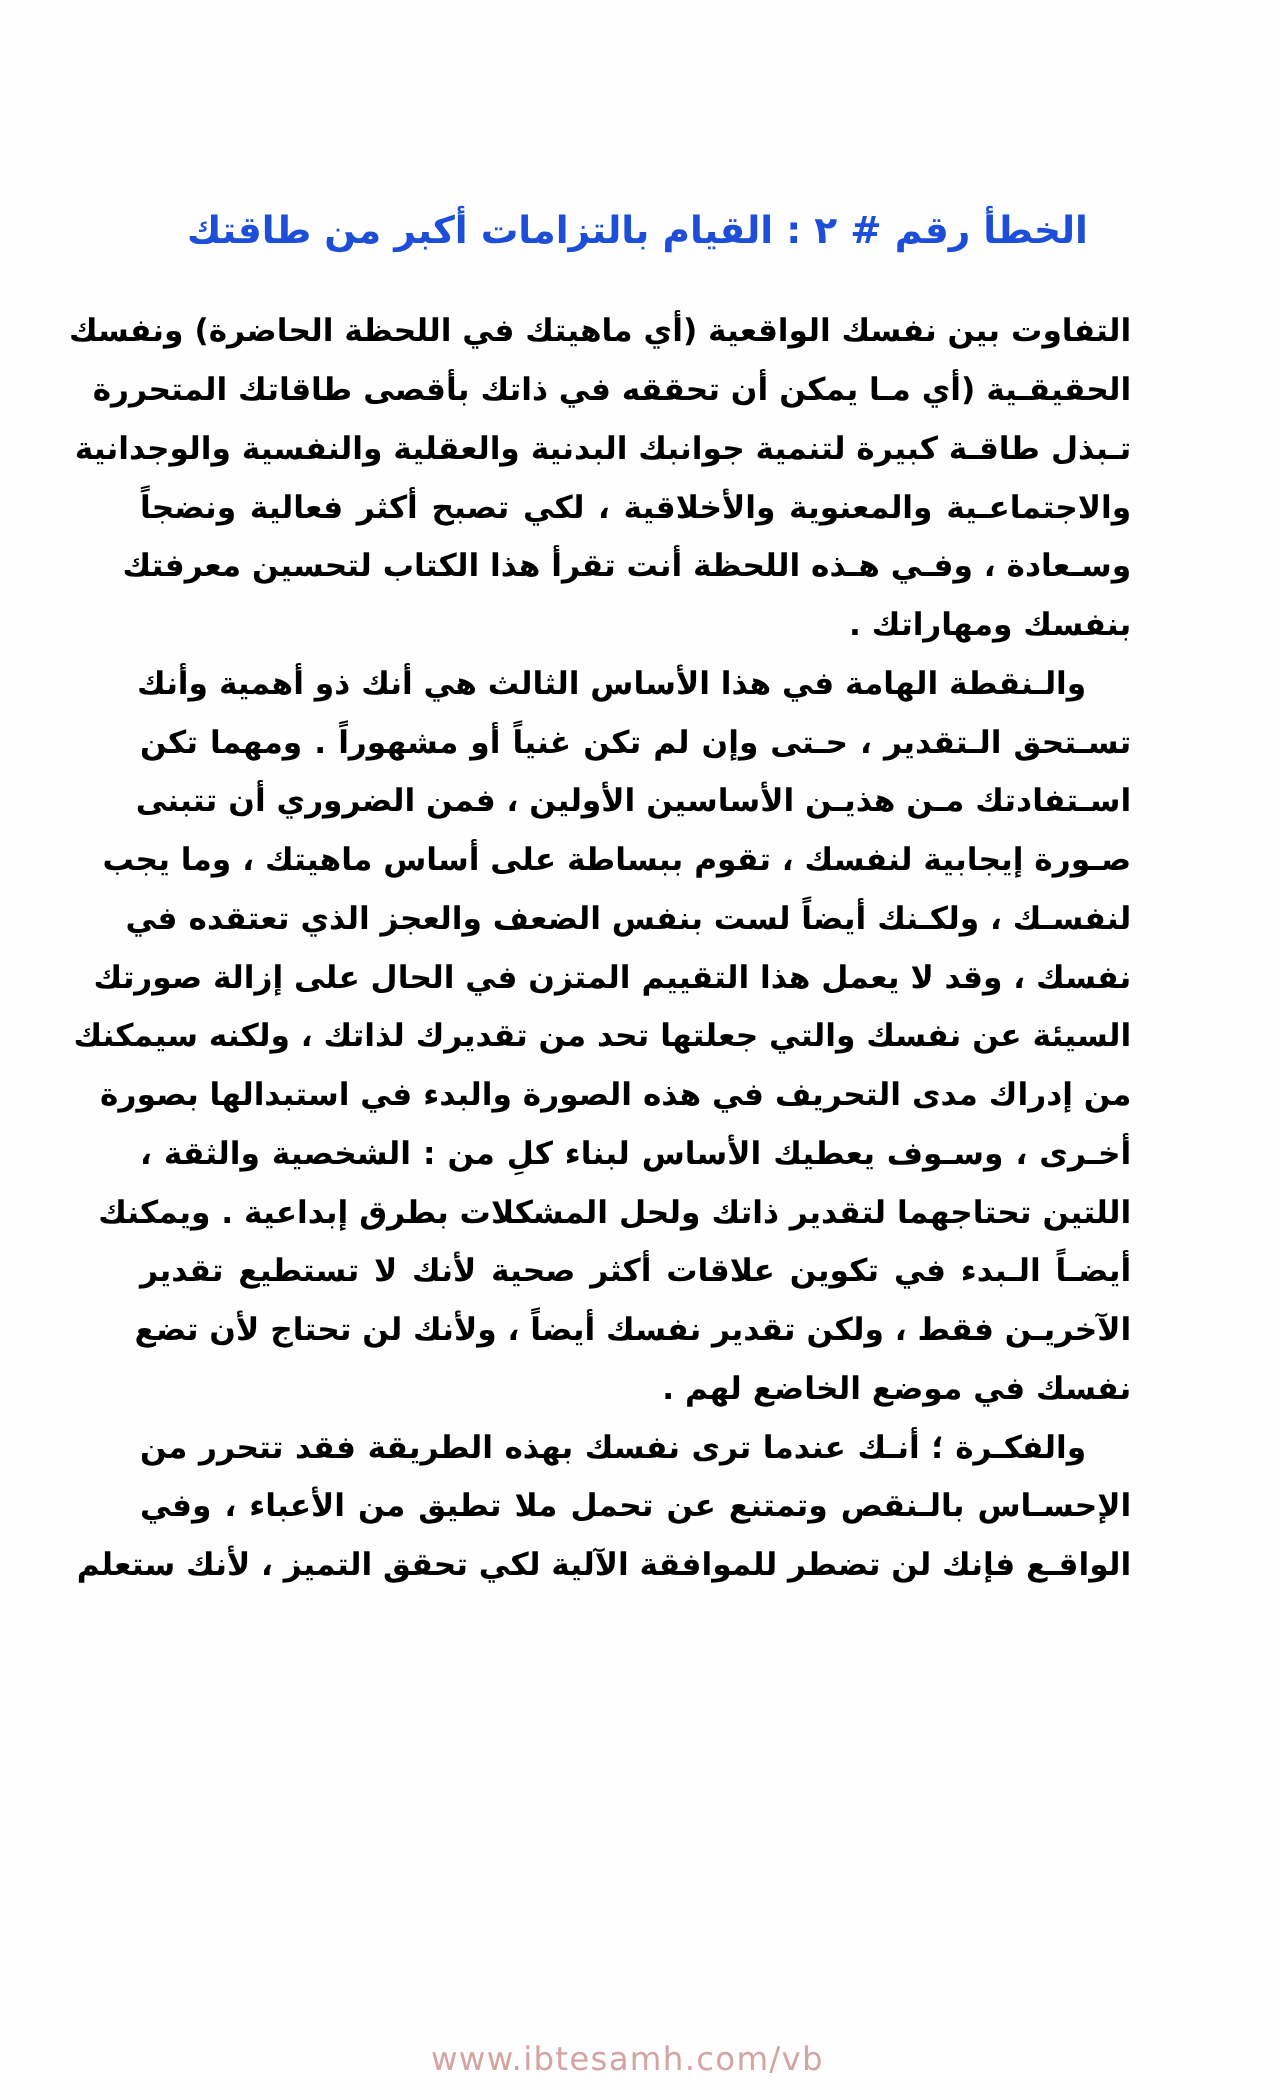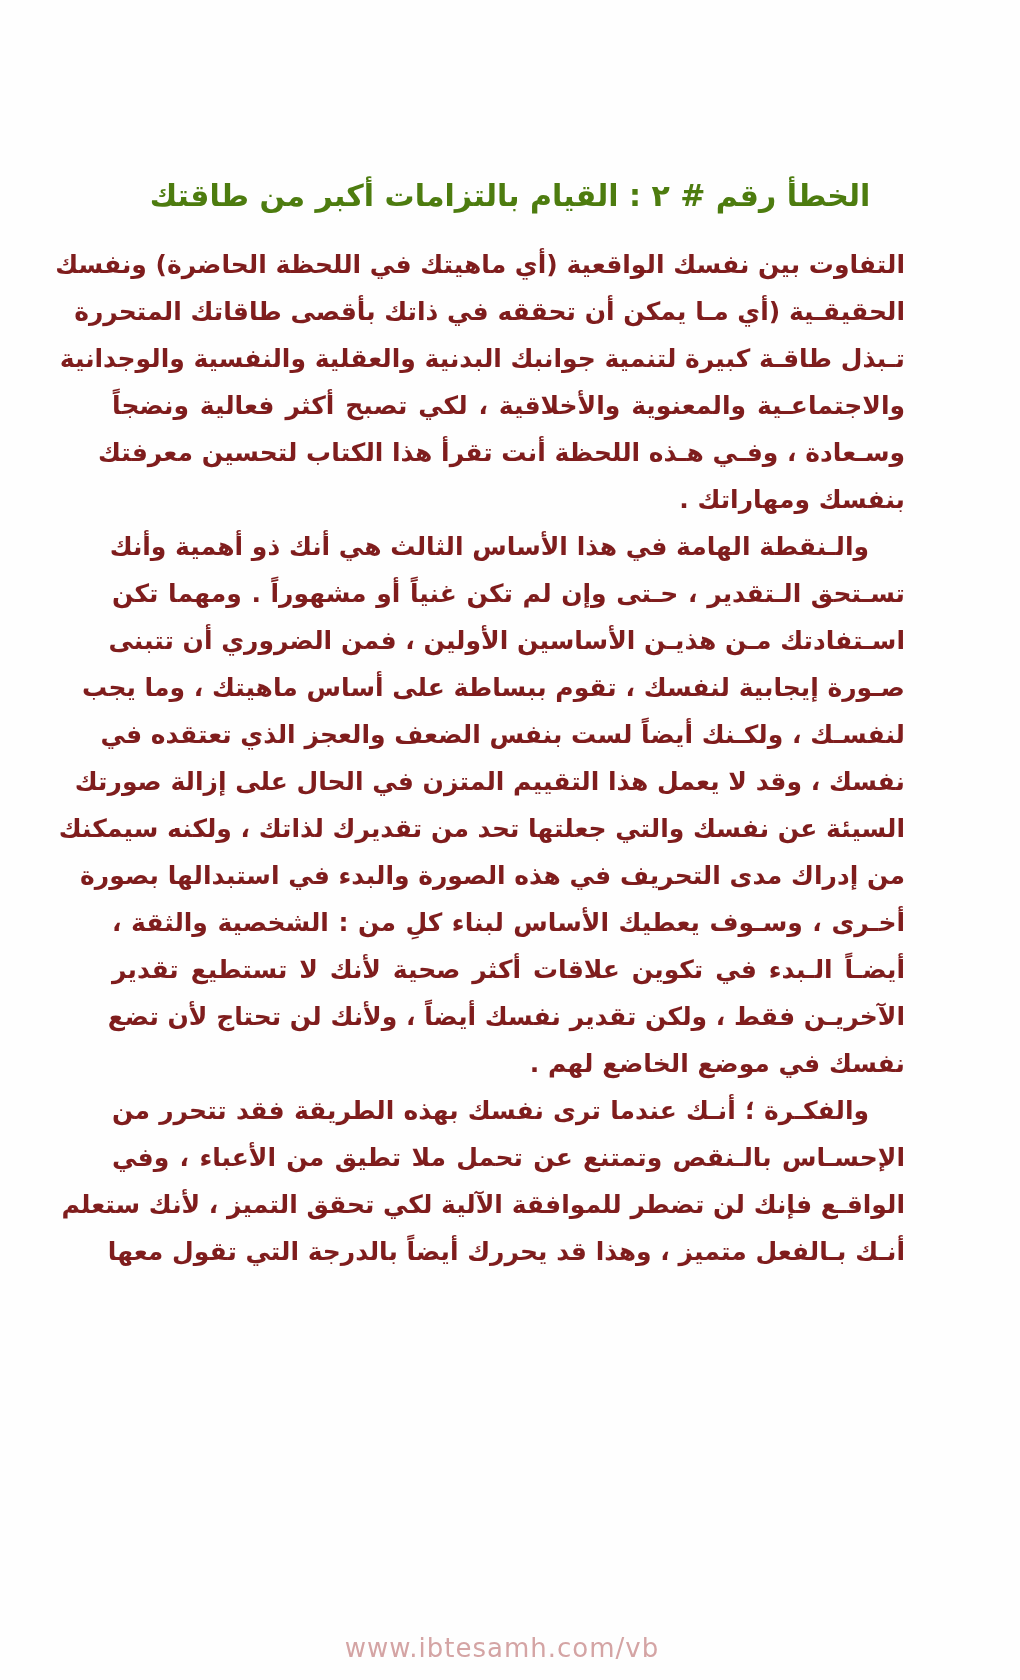--- a/index.html
+++ b/index.html
@@ -13,35 +13,35 @@
     height: 1680px;
     background: #fefefe;
     overflow: hidden;
     font-family: "DejaVu Sans", sans-serif;
   }
   .heading {
     position: absolute;
     top: 163px;
     left: 110px;
     right: 110px;
-    margin: 15px;
+    margin: 4px;
     direction: rtl;
     text-align: center;
     font-size: 30px;
     font-weight: bold;
-    color: #4d7c0f;
+    color: #1d4ed8;
     letter-spacing: 0;
   }
   .body-text {
     position: absolute;
     top: 241px;
     left: 112px;
     right: 115px;
     direction: rtl;
-    color: #7f1d1d;
+    color: #000000;
     font-size: 25px;
     font-weight: bold;
   }
   .paragraph {
     margin: 0;
   }
   .line {
     direction: rtl;
     height: 47px;
     line-height: 47px;
@@ -103,30 +103,30 @@
     <div class="paragraph">
       <div class="line indent-first">والـنقطة الهامة في هذا الأساس الثالث هي أنك ذو أهمية وأنك</div>
       <div class="line">تسـتحق الـتقدير ، حـتى وإن لم تكن غنياً أو مشهوراً . ومهما تكن</div>
       <div class="line">اسـتفادتك مـن هذيـن الأساسين الأولين ، فمن الضروري أن تتبنى</div>
       <div class="line">صـورة إيجابية لنفسك ، تقوم ببساطة على أساس ماهيتك ، وما يجب</div>
       <div class="line">لنفسـك ، ولكـنك أيضاً لست بنفس الضعف والعجز الذي تعتقده في</div>
       <div class="line">نفسك ، وقد لا يعمل هذا التقييم المتزن في الحال على إزالة صورتك</div>
       <div class="line">السيئة عن نفسك والتي جعلتها تحد من تقديرك لذاتك ، ولكنه سيمكنك</div>
       <div class="line">من إدراك مدى التحريف في هذه الصورة والبدء في استبدالها بصورة</div>
       <div class="line">أخـرى ، وسـوف يعطيك الأساس لبناء كلِ من : الشخصية والثقة ،</div>
+      <div class="line">اللتين تحتاجهما لتقدير ذاتك ولحل المشكلات بطرق إبداعية . ويمكنك</div>
       <div class="line">أيضـاً الـبدء في تكوين علاقات أكثر صحية لأنك لا تستطيع تقدير</div>
       <div class="line">الآخريـن فقط ، ولكن تقدير نفسك أيضاً ، ولأنك لن تحتاج لأن تضع</div>
       <div class="line short-last">نفسك في موضع الخاضع لهم .</div>
     </div>
 
     <div class="paragraph">
       <div class="line indent-first">والفكـرة ؛ أنـك عندما ترى نفسك بهذه الطريقة فقد تتحرر من</div>
       <div class="line">الإحسـاس بالـنقص وتمتنع عن تحمل ملا تطيق من الأعباء ، وفي</div>
       <div class="line">الواقـع فإنك لن تضطر للموافقة الآلية لكي تحقق التميز ، لأنك ستعلم</div>
-      <div class="line">أنـك بـالفعل متميز ، وهذا قد يحررك أيضاً بالدرجة التي تقول معها</div>
     </div>
 
   </div>
 
 
   <div class="watermark">www.ibtesamh.com/vb</div>
 
 </div>
 
 </body></html>

